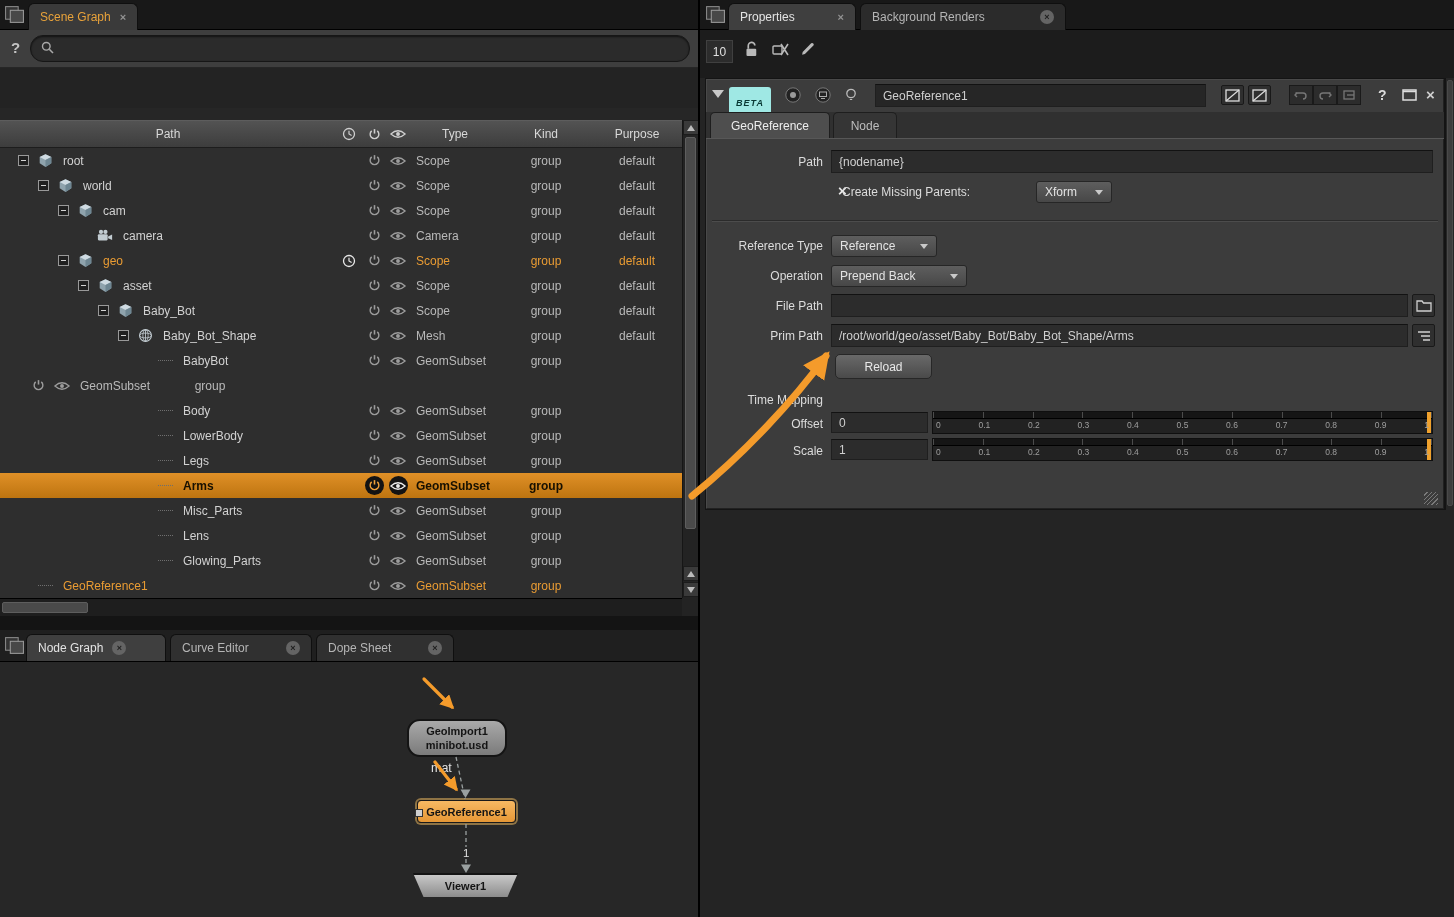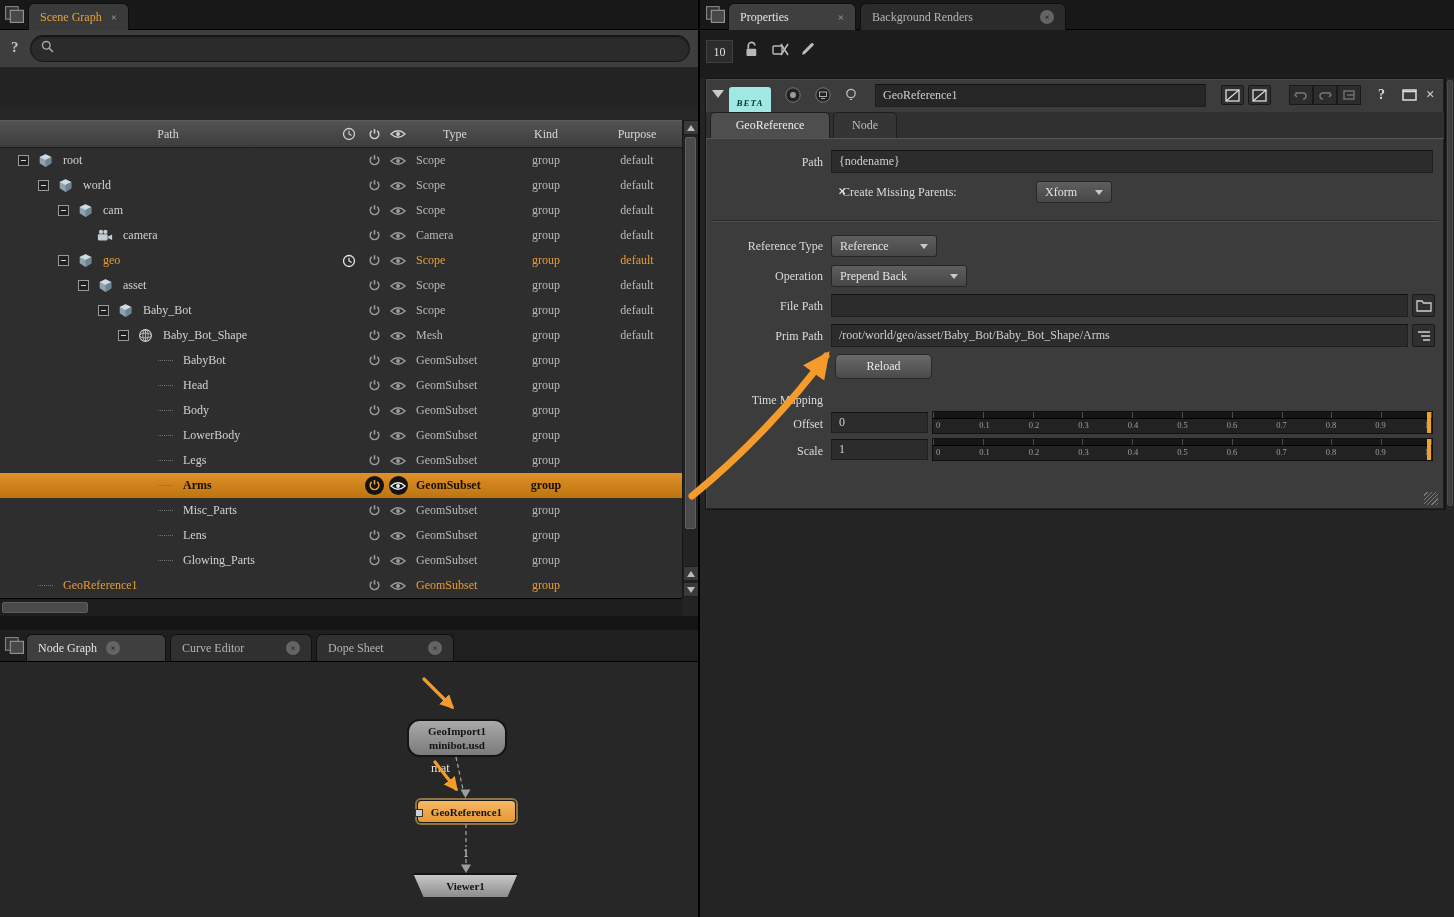--- a/index.html
+++ b/index.html
@@ -1,18 +1,18 @@
 <!DOCTYPE html>
 <html><head>
 <meta charset="utf-8">
 <style>
 *{margin:0;padding:0;box-sizing:border-box}
 html,body{background:#0d0d0d}
 #page{position:relative;width:1454px;height:917px;background:#1b1b1b;overflow:hidden;
-  font-family:Liberation Serif, serif;font-size:12px;color:#cccccc}
+  font-family:Liberation Sans, sans-serif;font-size:12px;color:#cccccc}
 .abs{position:absolute}
 
 
 .tabbar{background:#181818;border-bottom:1px solid #000}
 .tab{display:flex;align-items:center;gap:9px;height:27px;padding:0 11px;border-radius:6px 6px 0 0;
   background:#2d2d2d;color:#b5b5b5;border:1px solid #0f0f0f;border-bottom:none;cursor:default}
 .tab.active{background:#3f3f3f;color:#e3e3e3}
 .xplain{color:#939393;font-size:11px;font-weight:bold}
 .badge{width:14px;height:14px;border-radius:50%;background:#646464;color:#1d1d1d;font-size:9px;
   line-height:14px;text-align:center;font-weight:bold}
@@ -560,30 +560,20 @@
               <circle cx="9" cy="5.5" r="2.2" fill="currentColor"></circle>
             </svg>
           </span>
     </span>
     <span class="col c-type">GeomSubset</span>
     <span class="col c-kind">group</span>
     <span class="col c-purpose"></span>
   </div>
 
   <div class="sg-row">
-    <div class="name-area">
-      <span class="indent" style="width: 138px;"></span>
-      <span class="expander hide"></span>
-      <span class="node-icon empty">
-        
-        
-        
-      </span>
-      <span class="nm">Head</span>
-    </div>
     <span class="col c-clock">
       <span class="chip" style="visibility: hidden;">
             <svg width="14" height="14" viewBox="0 0 14 14">
               <circle cx="7" cy="7" r="5.5" fill="none" stroke="currentColor" stroke-width="1.3"></circle>
               <path d="M7 3.8 L7 7 L9.6 8.6" fill="none" stroke="currentColor" stroke-width="1.2"></path>
             </svg>
           </span>
     </span>
     <span class="col c-power">
       <span class="chip">

